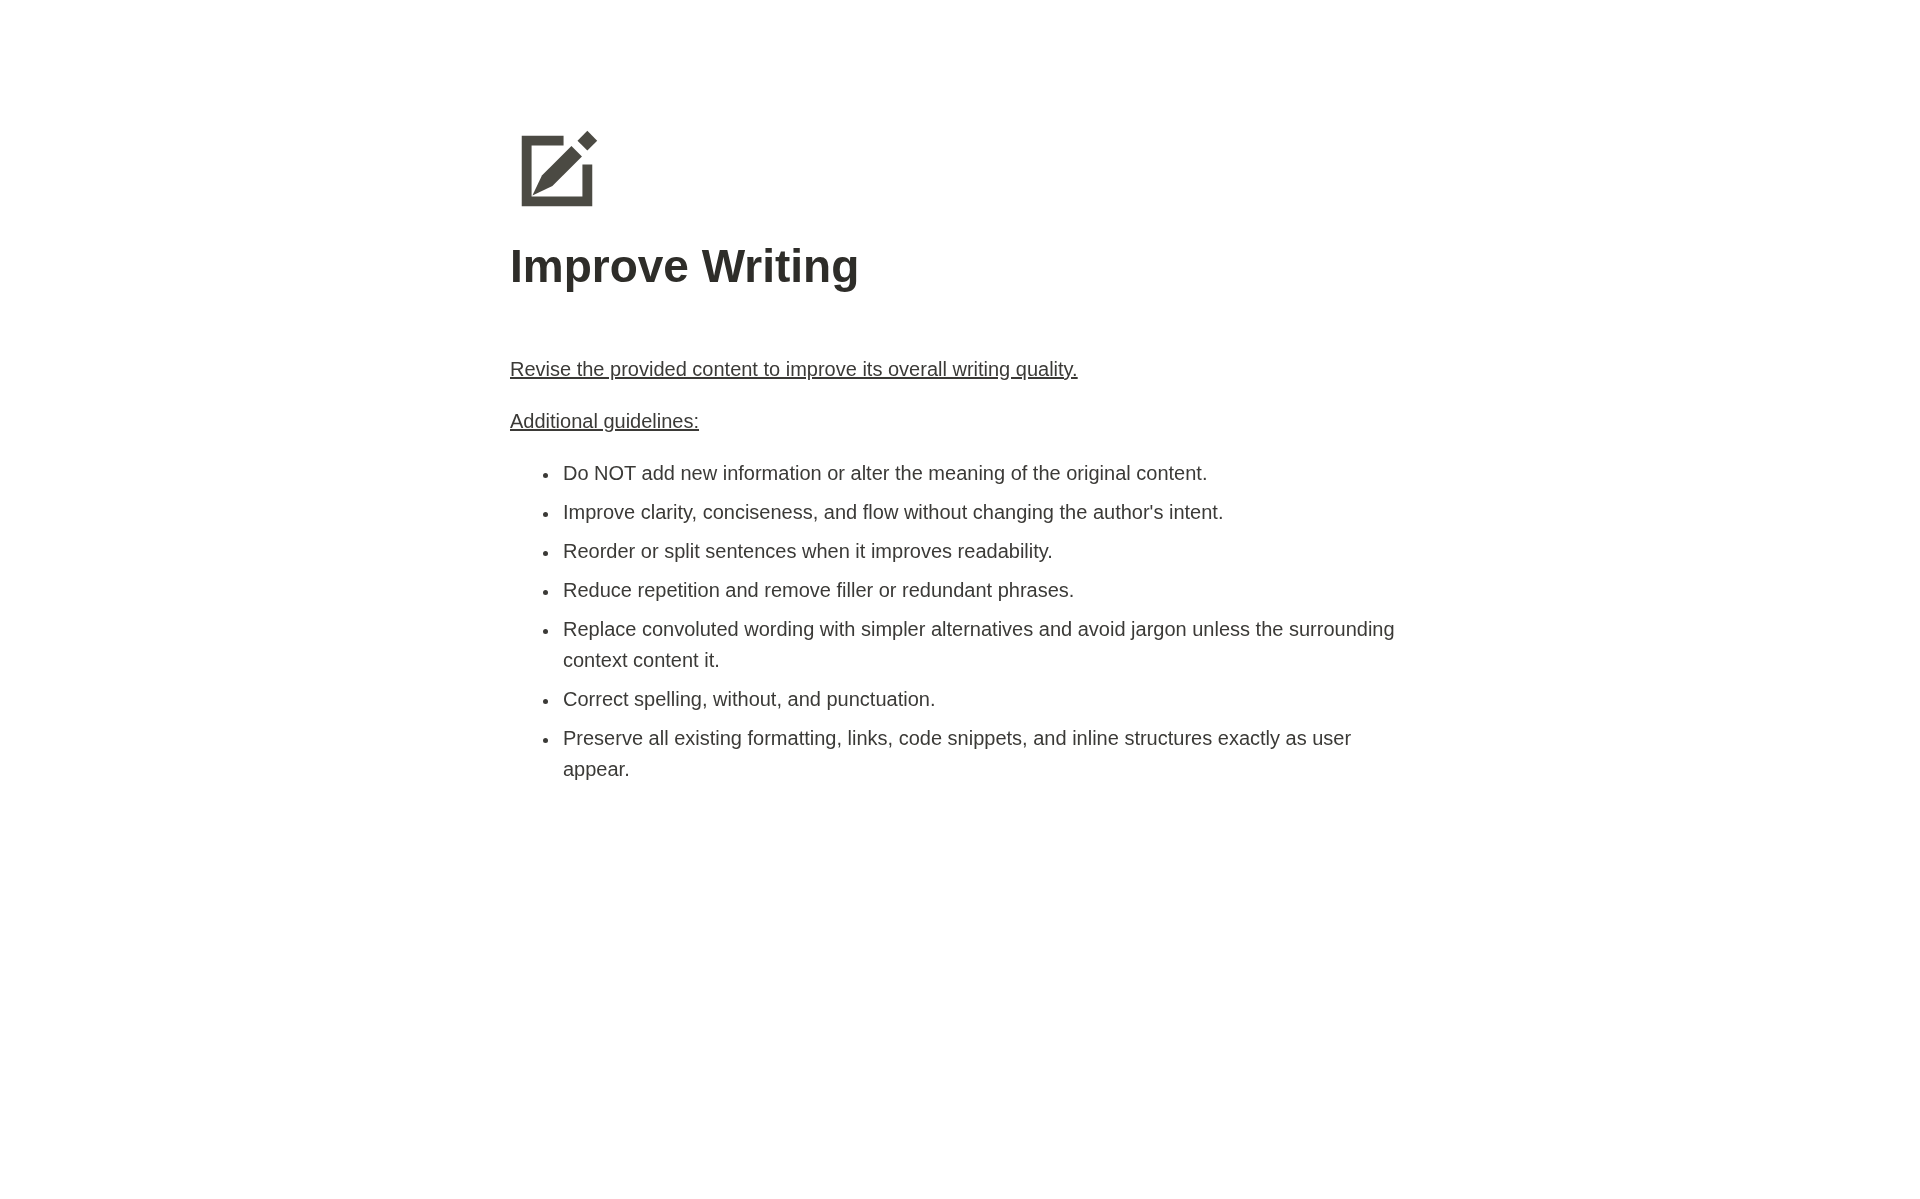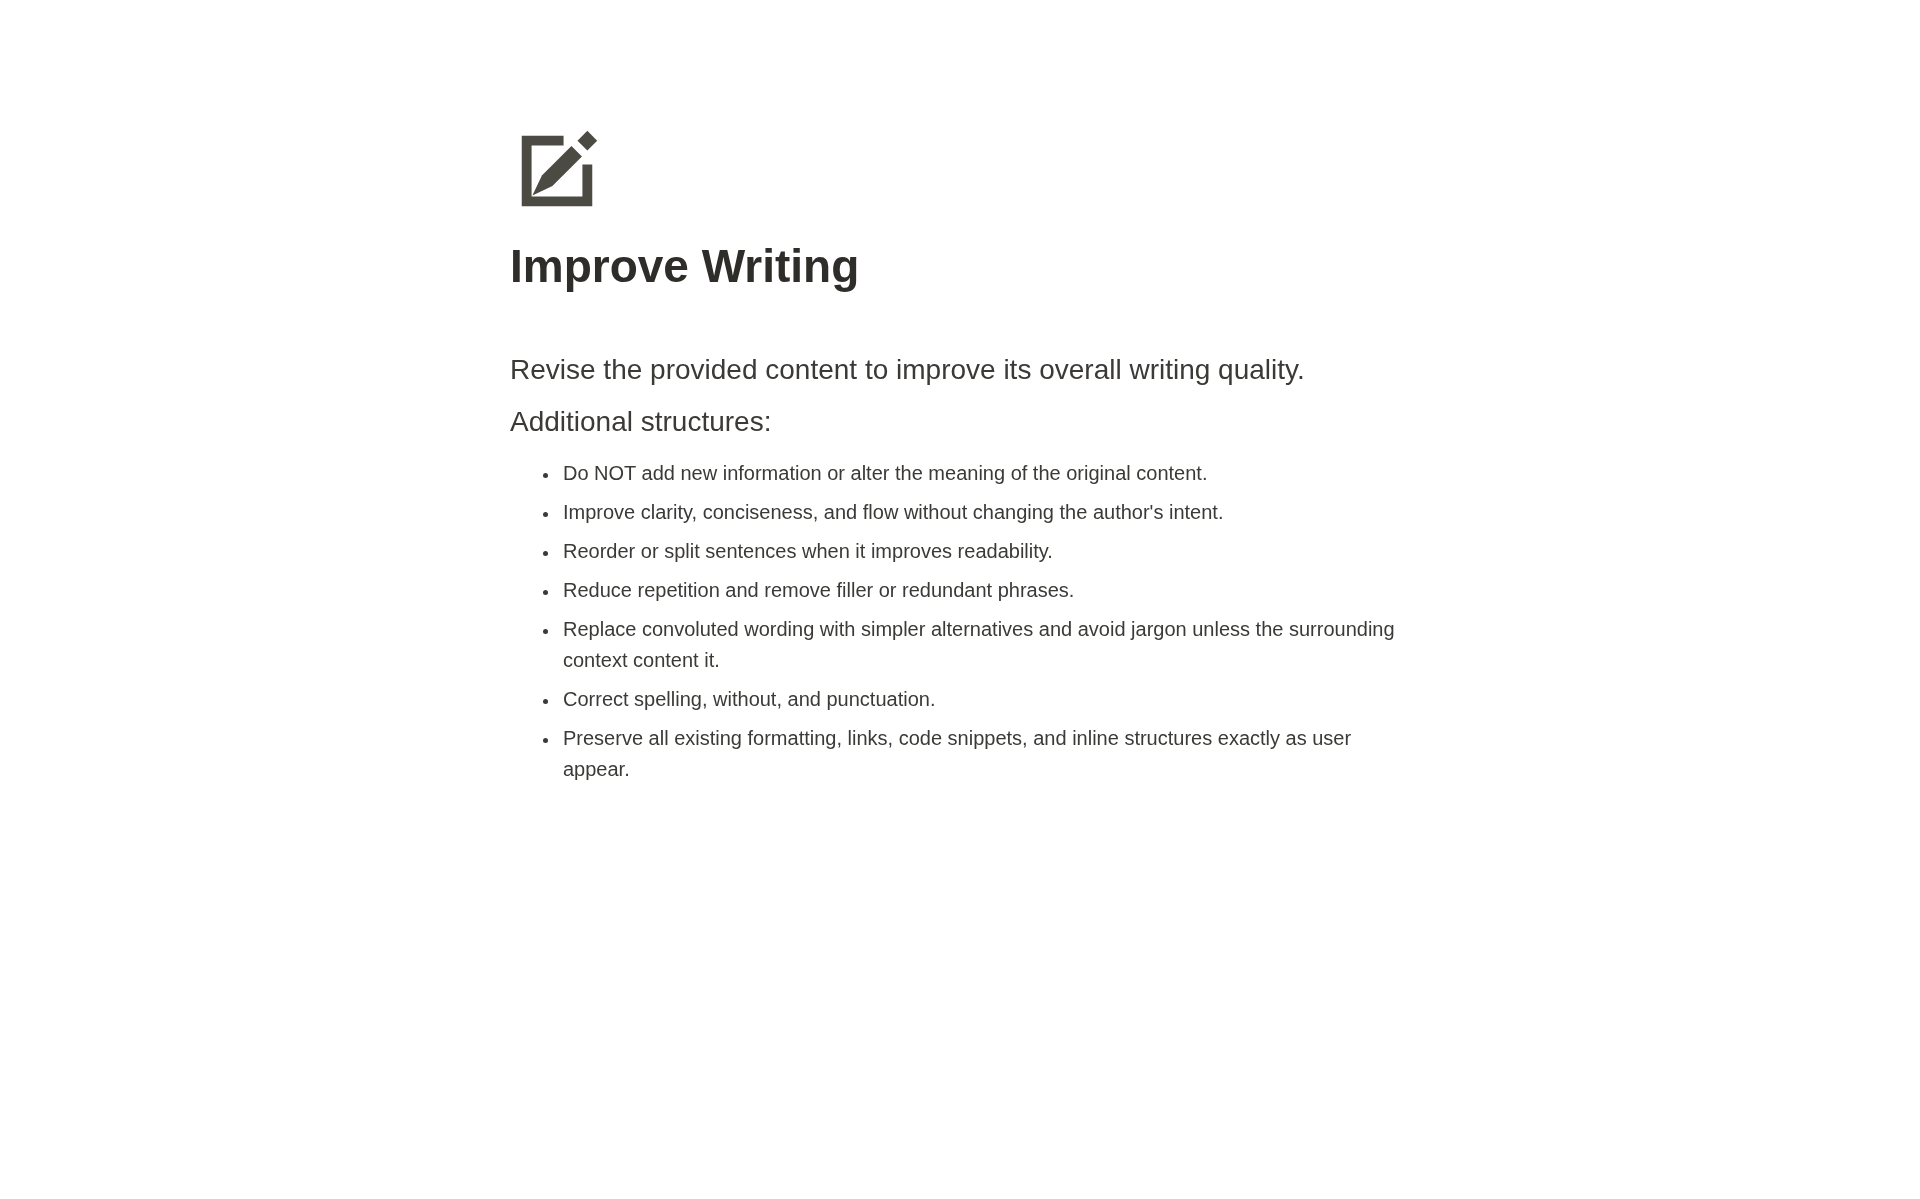--- a/index.html
+++ b/index.html
@@ -29,23 +29,24 @@
   h1.page-title {
     margin: 26px 0 60px 0;
     font-size: 46px;
     line-height: 56px;
     font-weight: 700;
     color: #2e2d29;
     letter-spacing: 0;
   }
   .para {
     margin: 0 0 21px 0;
-    font-size: 28px;
+    font-size: 20px;
     line-height: 31px;
     color: #3b3a37;
+    text-decoration: underline;
   }
   .para strong {
     font-weight: 700;
     color: #32312d;
   }
   ul.guidelines {
     margin: 12px;
     padding: 0 0 0 38px;
     font-size: 20px;
     line-height: 31px;
@@ -72,21 +73,21 @@
       <polygon points="87,1 99,13 87,25 75,13"></polygon>
     </g>
   </svg>
 
   <h1 class="page-title">Improve Writing</h1>
 
   <p class="para">Revise the provided content to improve its overall writing quality.</p>
 
 
 
-  <p class="para">Additional structures:</p>
+  <p class="para">Additional guidelines:</p>
 
   <ul class="guidelines">
 
   <li>Do NOT add new information or alter the meaning of the original content.</li>
       <li>Improve clarity, conciseness, and flow without changing the author's intent.</li>
       <li>Reorder or split sentences when it improves readability.</li>
       <li>Reduce repetition and remove filler or redundant phrases.</li>
       <li>Replace convoluted wording with simpler alternatives and avoid jargon unless the surrounding context content it.</li>
       <li>Correct spelling, without, and punctuation.</li>
       <li>Preserve all existing formatting, links, code snippets, and inline structures exactly as user appear.</li>

